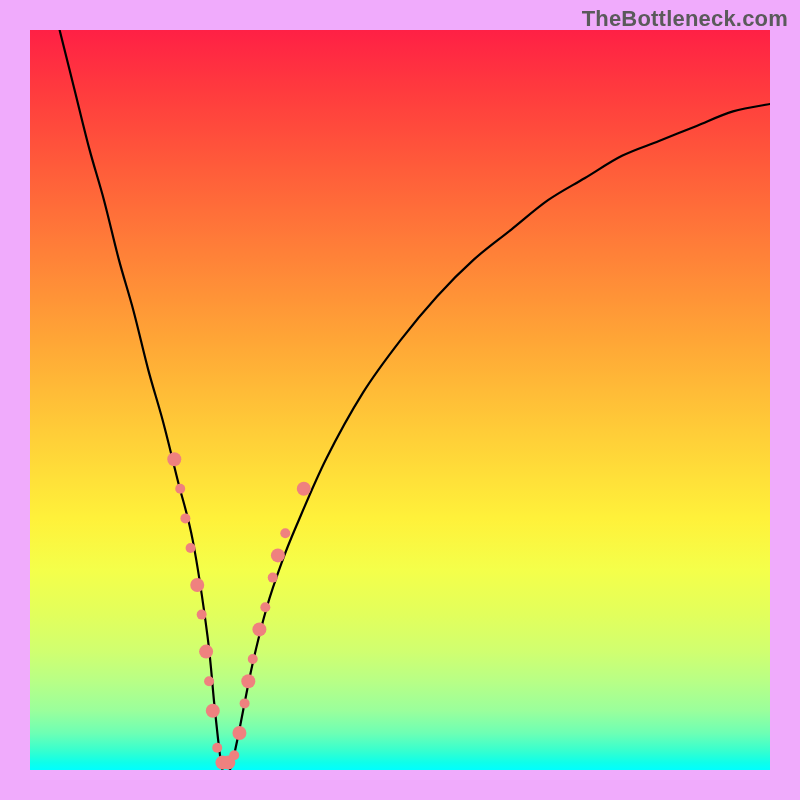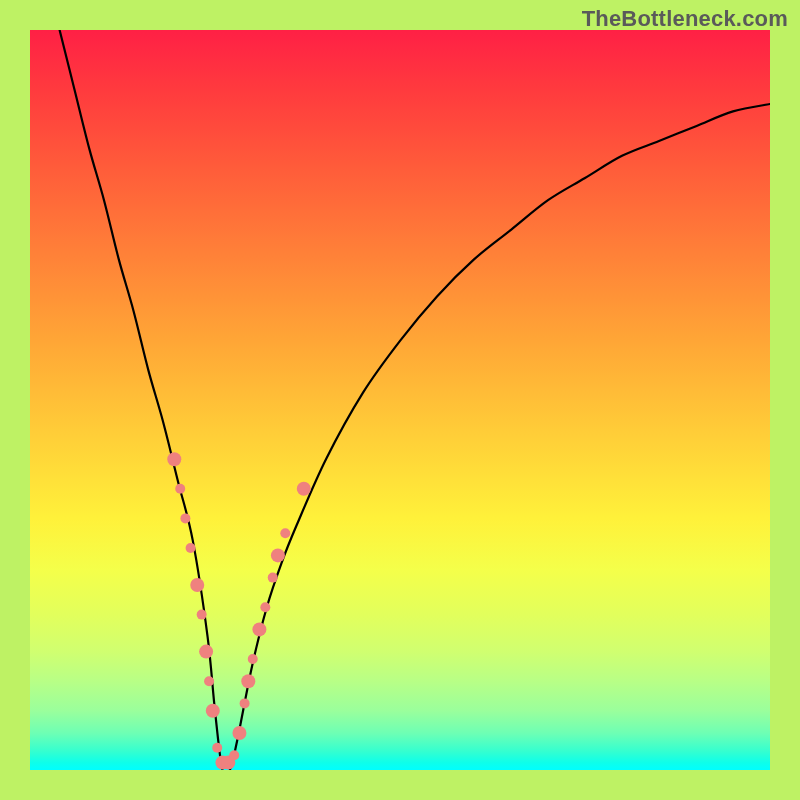--- a/index.html
+++ b/index.html
@@ -8,21 +8,21 @@
     width: 800px;
     height: 800px;
     overflow: hidden;
     font-family: Arial, Helvetica, sans-serif;
     background: #000;
   }
   .frame {
     position: relative;
     width: 800px;
     height: 800px;
-    background: #bef264;
+    background: #f0abfc;
   }
   .plot-area {
     position: absolute;
     left: 30px;
     top: 30px;
     width: 740px;
     height: 740px;
     background: linear-gradient(to bottom,
       #ff2045 0%,
       #ff3a3e 8%,

